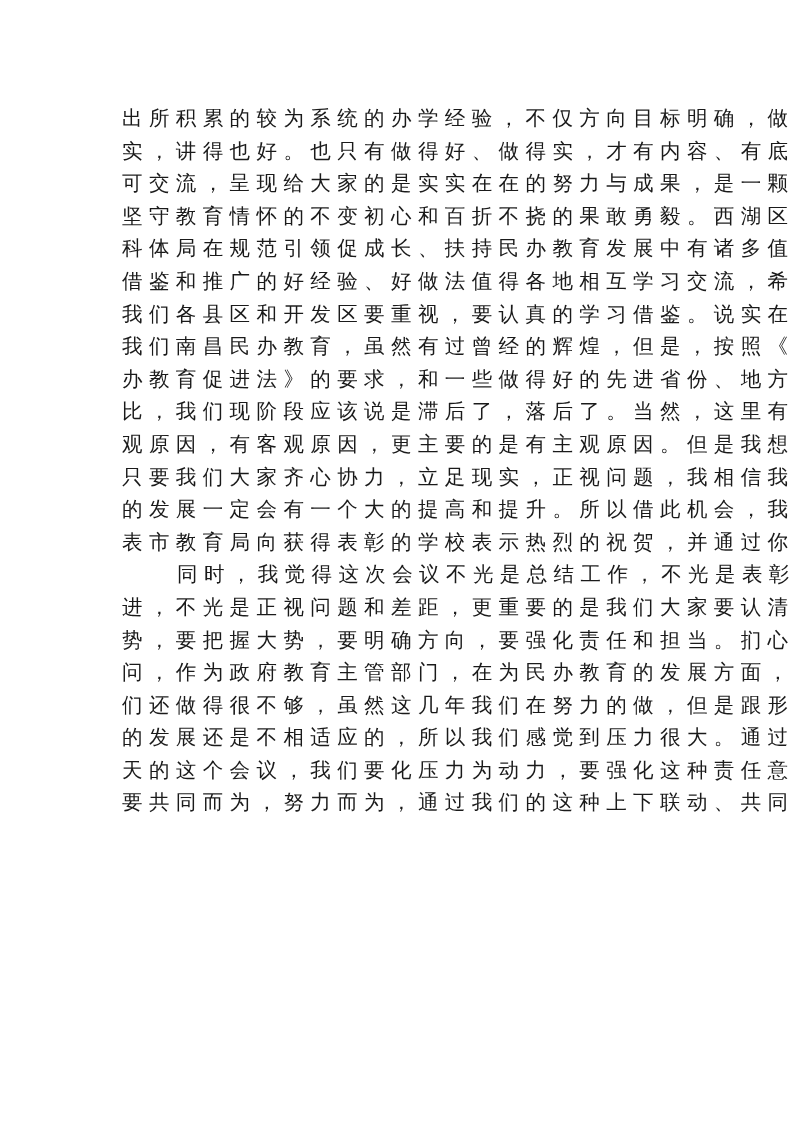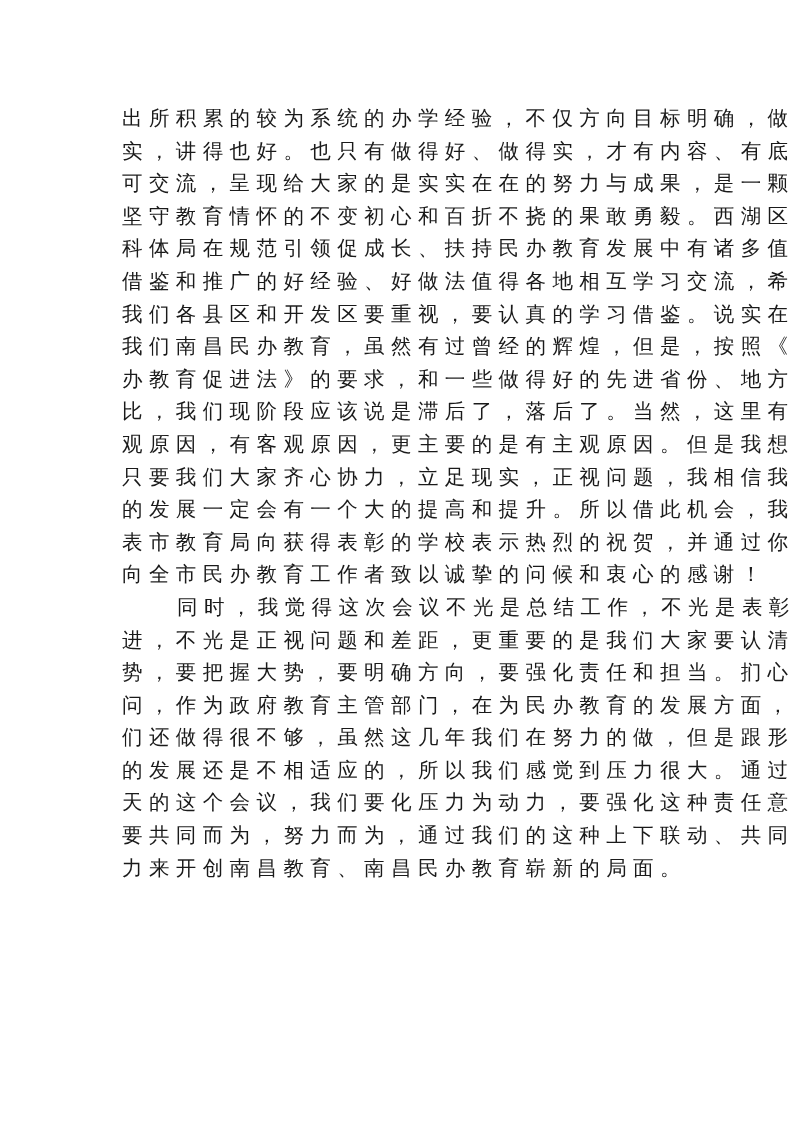--- a/index.html
+++ b/index.html
@@ -45,26 +45,24 @@
     <span class="line">科体局在规范引领促成长、扶持民办教育发展中有诸多值得</span>
     <span class="line">借鉴和推广的好经验、好做法值得各地相互学习交流，希望</span>
     <span class="line">我们各县区和开发区要重视，要认真的学习借鉴。说实在的，</span>
     <span class="line">我们南昌民办教育，虽然有过曾经的辉煌，但是，按照《民</span>
     <span class="line">办教育促进法》的要求，和一些做得好的先进省份、地方相</span>
     <span class="line">比，我们现阶段应该说是滞后了，落后了。当然，这里有主</span>
     <span class="line">观原因，有客观原因，更主要的是有主观原因。但是我想，</span>
     <span class="line">只要我们大家齐心协力，立足现实，正视问题，我相信我们</span>
     <span class="line">的发展一定会有一个大的提高和提升。所以借此机会，我代</span>
     <span class="line">表市教育局向获得表彰的学校表示热烈的祝贺，并通过你们</span>
-    <span class="line">向全市民办教育工作者致以诚挚的问候和衷心的感谢！</span>
   </div>
   <div class="paragraph">
     <span class="line indent">同时，我觉得这次会议不光是总结工作，不光是表彰先</span>
     <span class="line">进，不光是正视问题和差距，更重要的是我们大家要认清形</span>
     <span class="line">势，要把握大势，要明确方向，要强化责任和担当。扪心自</span>
     <span class="line">问，作为政府教育主管部门，在为民办教育的发展方面，我</span>
     <span class="line">们还做得很不够，虽然这几年我们在努力的做，但是跟形势</span>
     <span class="line">的发展还是不相适应的，所以我们感觉到压力很大。通过今</span>
     <span class="line">天的这个会议，我们要化压力为动力，要强化这种责任意识，</span>
     <span class="line">要共同而为，努力而为，通过我们的这种上下联动、共同努</span>
-    <span class="line">力来开创南昌教育、南昌民办教育崭新的局面。</span>
   </div>
 </div>
 
 </body></html>

